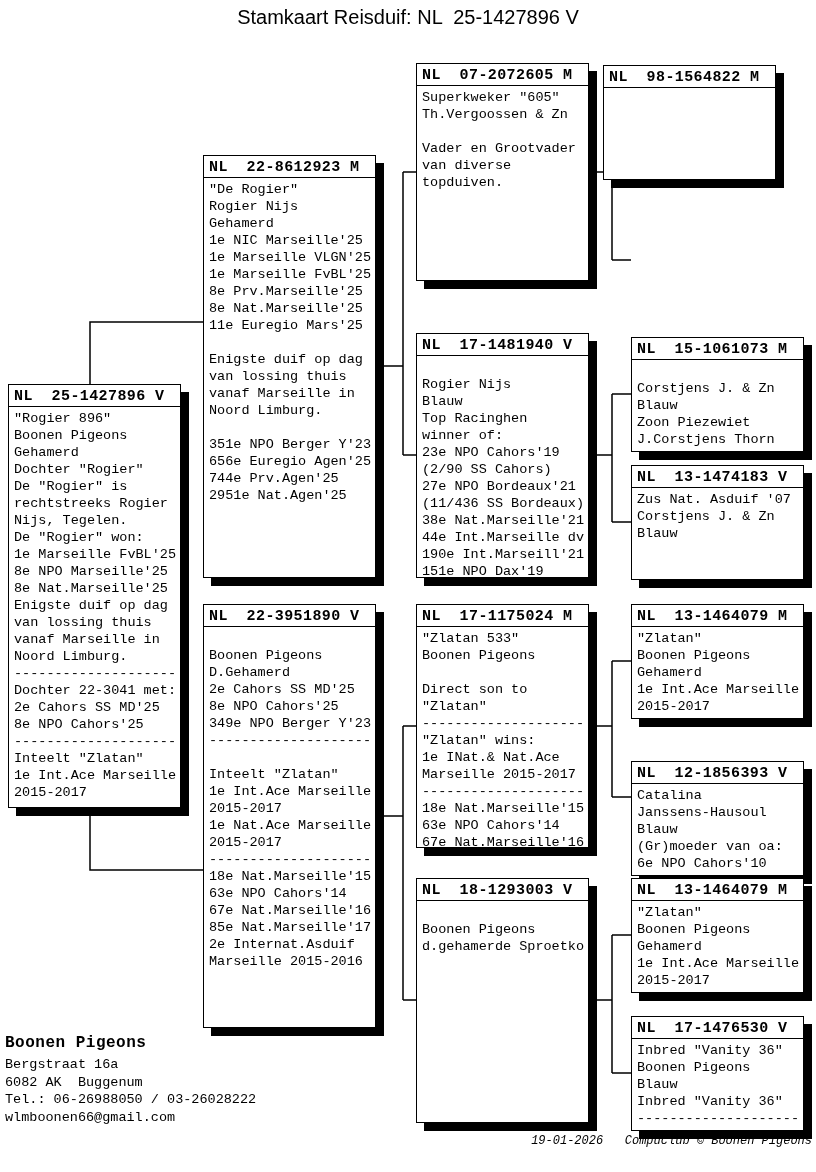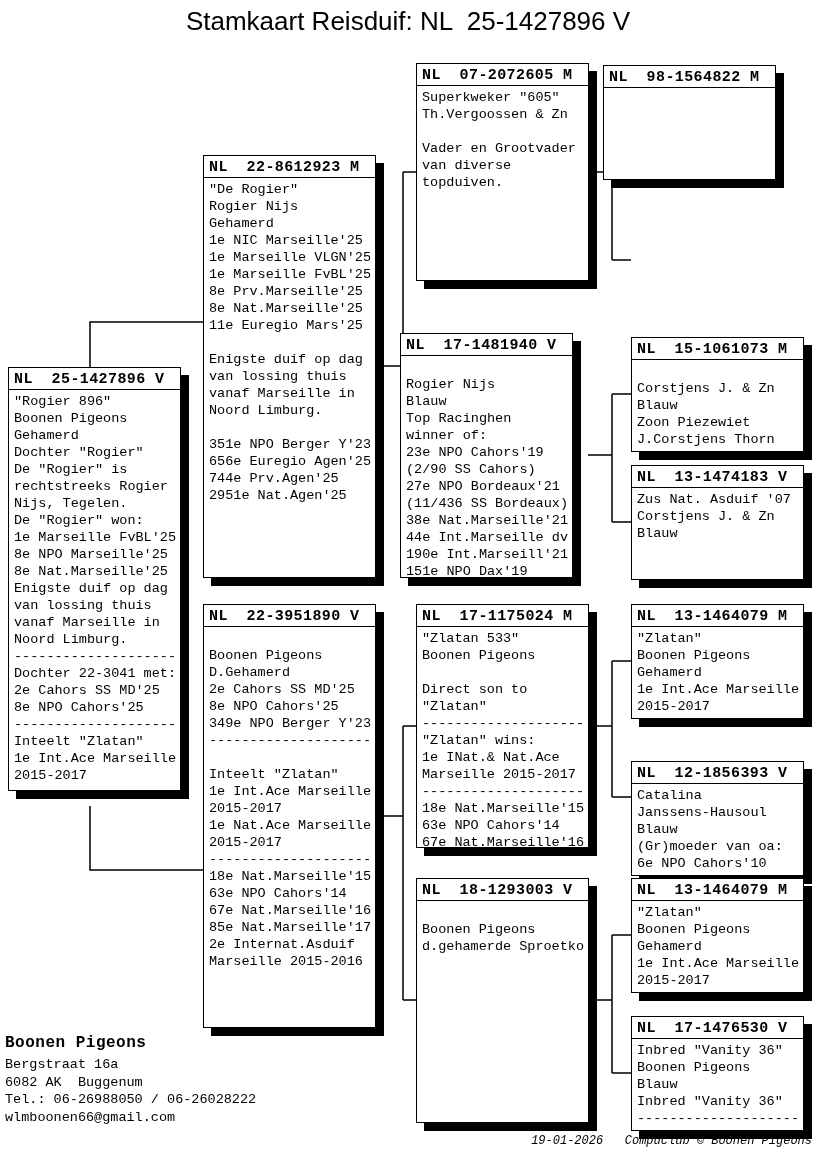--- a/index.html
+++ b/index.html
@@ -8,21 +8,21 @@
     width:816px;height:1172px;
     background:#fff;
     font-family:"Liberation Mono",monospace;
     color:#000;
     overflow:hidden;
   }
   .title{
     position:absolute;left:0;top:6px;width:100%;
     text-align:center;
     font-family:"Liberation Sans",sans-serif;
-    font-size:26px;
+    font-size:20px;
     white-space:pre;
   }
   .connectors{position:absolute;left:0;top:0;}
   .box{
     position:absolute;
     width:173px;
     background:#fff;
     border:1.5px solid #000;
     box-shadow:8px 8px 0 #000;
     box-sizing:border-box;
@@ -76,21 +76,21 @@
       <path d="M90 806 V870 H203"></path>
       <path d="M377 366 H403 M403 172 V455 M403 172 H416 M403 455 H416"></path>
       <path d="M377 816 H403 M403 726 V1000 M403 726 H416 M403 1000 H416"></path>
       <path d="M588 172 H612 M612 122 V260 M612 122 H631 M612 260 H631"></path>
       <path d="M588 455 H612 M612 394 V522 M612 394 H631 M612 522 H631"></path>
       <path d="M588 726 H612 M612 661 V797 M612 661 H631 M612 797 H631"></path>
       <path d="M588 1000 H612 M612 935 V1073 M612 935 H631 M612 1073 H631"></path>
     </g>
   </svg>
 
-  <div class="box" style="left:8px;top:367px;height:424px">
+  <div class="box" style="left:8px;top:384px;height:424px">
     <div class="box-header">NL  25-1427896 V</div>
     <div class="box-body">"Rogier 896"
 Boonen Pigeons
 Gehamerd
 Dochter "Rogier"
 De "Rogier" is
 rechtstreeks Rogier
 Nijs, Tegelen.
 De "Rogier" won:
 1e Marseille FvBL'25
@@ -160,21 +160,21 @@
   <div class="box" style="left:416px;top:63px;height:218px">
     <div class="box-header">NL  07-2072605 M</div>
     <div class="box-body">Superkweker "605"
 Th.Vergoossen &amp; Zn
 
 Vader en Grootvader
 van diverse
 topduiven.</div>
   </div>
 
-  <div class="box" style="left:400px;top:333px;height:245px">
+  <div class="box" style="left:416px;top:333px;height:245px">
     <div class="box-header">NL  17-1481940 V</div>
     <div class="box-body">
 Rogier Nijs
 Blauw
 Top Racinghen
 winner of:
 23e NPO Cahors'19
 (2/90 SS Cahors)
 27e NPO Bordeaux'21
 (11/436 SS Bordeaux)
@@ -263,19 +263,19 @@
 Boonen Pigeons
 Blauw
 Inbred "Vanity 36"
 --------------------</div>
   </div>
 
   <div class="footer-left">
     <div class="loft-name">Boonen Pigeons</div>
     <div class="address">Bergstraat 16a
 6082 AK  Buggenum
-Tel.: 06-26988050 / 06-26028222
+Tel.: 06-26988050 / 03-26028222
 wlmboonen66@gmail.com</div>
   </div>
 
   <div class="footer-credit"><span>19-01-2026</span><span>   </span><span>Compuclub © Boonen Pigeons</span></div>
 
 </div>
 
 </body></html>

